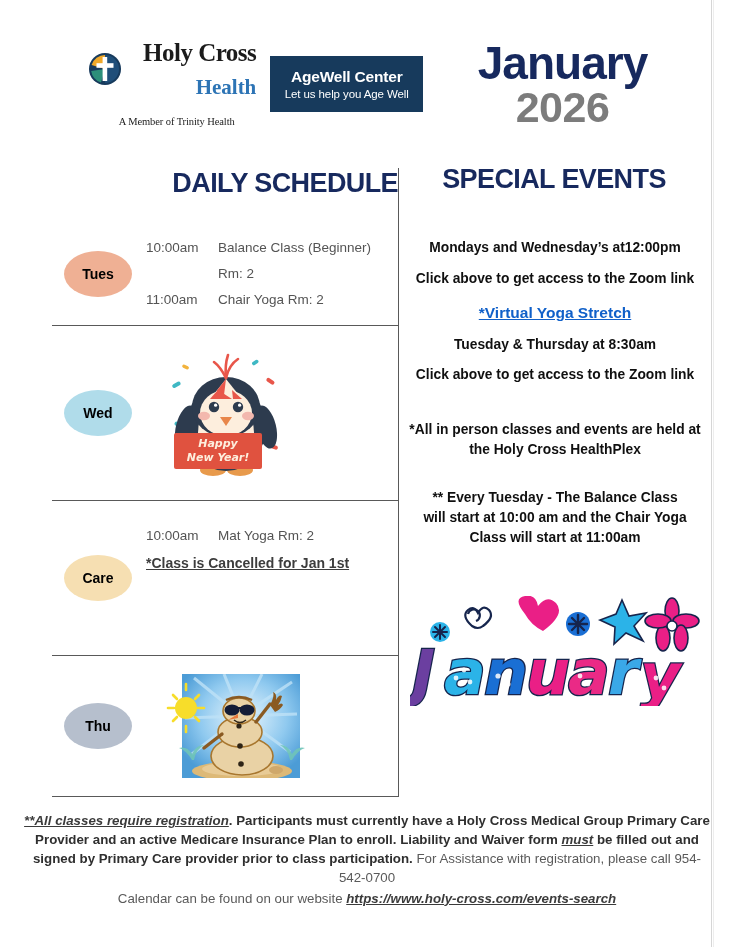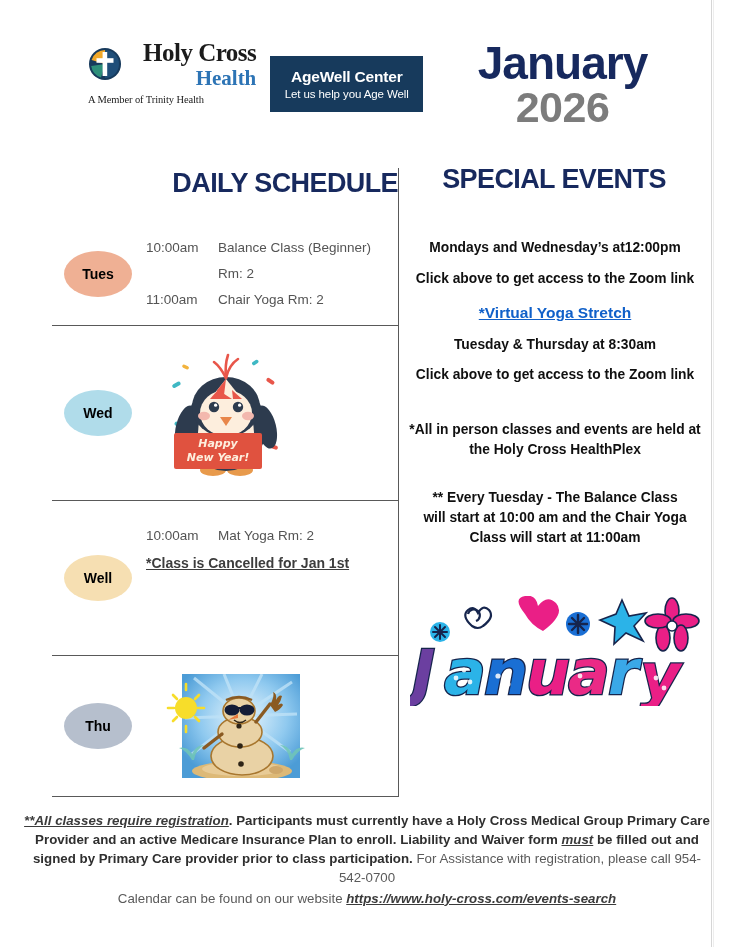--- a/index.html
+++ b/index.html
@@ -63,28 +63,28 @@
     letter-spacing: -0.5px;
     line-height: 1.02;
   }
   .logo-health {
     font-family: "Liberation Serif", serif;
     font-size: 21px;
     font-weight: 700;
     color: #2d74b5;
     text-align: right;
     line-height: 1.05;
-    margin-top: 1px;
+    margin-top: 10px;
   }
   .logo-tagline {
     font-family: "Liberation Serif", serif;
     font-size: 10.5px;
     color: #1b1b1b;
-    text-align: left;
-    margin-top: 5px;
+    text-align: center;
+    margin-top: 18px;
     letter-spacing: -0.1px;
   }
   .agewell {
     width: 153px;
     height: 56px;
     margin-left: 5px;
     margin-top: 18px;
     background: #173a5c;
     color: #ffffff;
     display: flex;
@@ -413,21 +413,21 @@
 
           <rect x="8" y="84" width="88" height="36" rx="2" fill="#e0523f"></rect>
           <text x="52" y="98" font-family="DejaVu Sans, sans-serif" font-size="11" font-style="italic" font-weight="700" fill="#fdeedd" text-anchor="middle">Happy</text>
           <text x="52" y="112" font-family="DejaVu Sans, sans-serif" font-size="11" font-style="italic" font-weight="700" fill="#fdeedd" text-anchor="middle">New Year!</text>
         </svg>
       </div>
     </div>
   </div>
 
   <div class="day-row" id="row-thurs">
-    <div class="day-pill" id="pill-thurs" style="background: rgb(246, 223, 178);">Well</div>
+    <div class="day-pill" id="pill-thurs" style="background: rgb(246, 223, 178);">Care</div>
     <div class="day-body" style="margin-top:-56px;">
       <div class="sched-line">
         <span class="sched-time">10:00am</span>
         <span class="sched-desc">Mat Yoga Rm: 2</span>
       </div>
       <div class="cancel-note">*Class is Cancelled for Jan 1st</div>
     </div>
   </div>
 
   <div class="day-row" id="row-fri">

